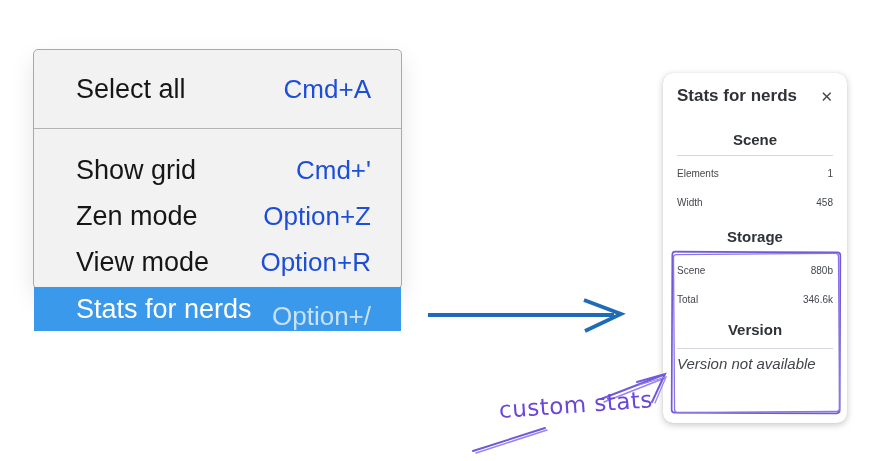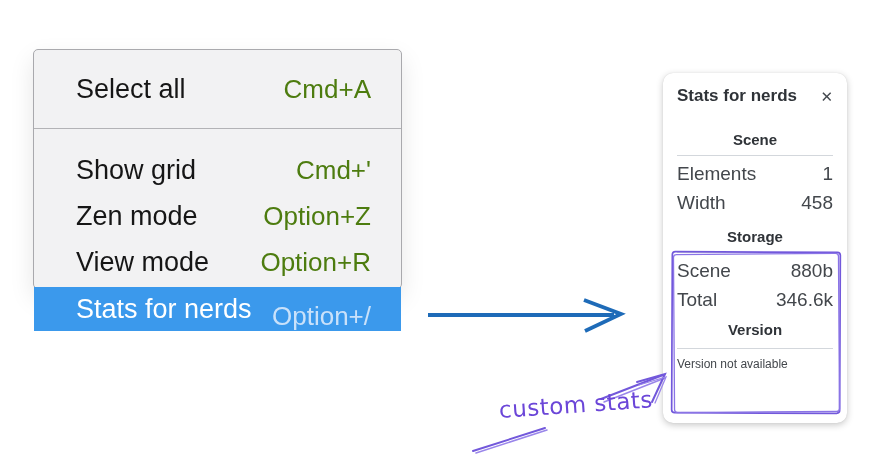--- a/index.html
+++ b/index.html
@@ -17,42 +17,42 @@
   }
   .menu-section-1{height:78px;display:flex;align-items:center;}
   .menu-divider{border-top:1px solid #b3b3b6;height:0;}
   .menu-section-2{padding-top:18px;}
   .menu-item{
     display:flex;justify-content:space-between;align-items:center;
     width:100%;box-sizing:border-box;padding:0 30px 0 42px;
     font-size:27px;color:#161616;height:46px;cursor:default;
   }
   .menu-item .item-label{white-space:nowrap;}
-  .menu-item .shortcut{color:#4d7c0f;font-size:26px;white-space:nowrap;}
+  .menu-item .shortcut{color:#1d4ed8;font-size:26px;white-space:nowrap;}
   .menu-item.highlighted{background:#3b99ec;color:#ffffff;height:44px;margin-top:2px;}
   .menu-item.highlighted .shortcut{color:#c9e1fa;margin-top:14px;}
 
   
   .stats-panel{
     position:absolute;left:663px;top:73px;width:184px;height:350px;
     box-sizing:border-box;background:#ffffff;border-radius:10px;
     box-shadow:0 2px 7px rgba(0,0,0,.22),0 0 1px rgba(0,0,0,.15);
     padding:13px 14px;color:#43474c;
   }
   .panel-header{display:flex;justify-content:space-between;align-items:center;}
   .panel-title{font-weight:bold;font-size:17px;color:#2f3338;}
   .close-btn{font-size:15px;color:#454a50;line-height:15px;cursor:pointer;}
   .stat-heading{text-align:center;font-weight:bold;font-size:15px;color:#2f3338;line-height:20px;}
   .heading-scene{margin-top:24px;}
   .heading-storage{margin-top:10px;}
   .heading-version{margin-top:6px;}
   .stat-divider{border:none;border-top:1px solid #d3d7dc;margin:5px 0 3px;}
   .divider-version{margin-top:8px;}
-  .stat-row{display:flex;justify-content:space-between;font-size:19px;line-height:29px;}
-  .version-message{font-size:12px;line-height:24px;margin-top:2px;white-space:nowrap;}
+  .stat-row{display:flex;justify-content:space-between;font-size:10px;line-height:29px;}
+  .version-message{font-size:15px;line-height:24px;margin-top:2px;white-space:nowrap;font-style:italic;}
 
   
   .overlay{position:absolute;left:0;top:0;pointer-events:none;}
   .custom-stats-text{
     position:absolute;left:499px;top:397px;
     font-size:23px;letter-spacing:.5px;color:#6b46d8;
     transform:rotate(-4deg);transform-origin:left center;
     font-family:"DejaVu Sans",sans-serif;white-space:nowrap;
   }
 </style>

